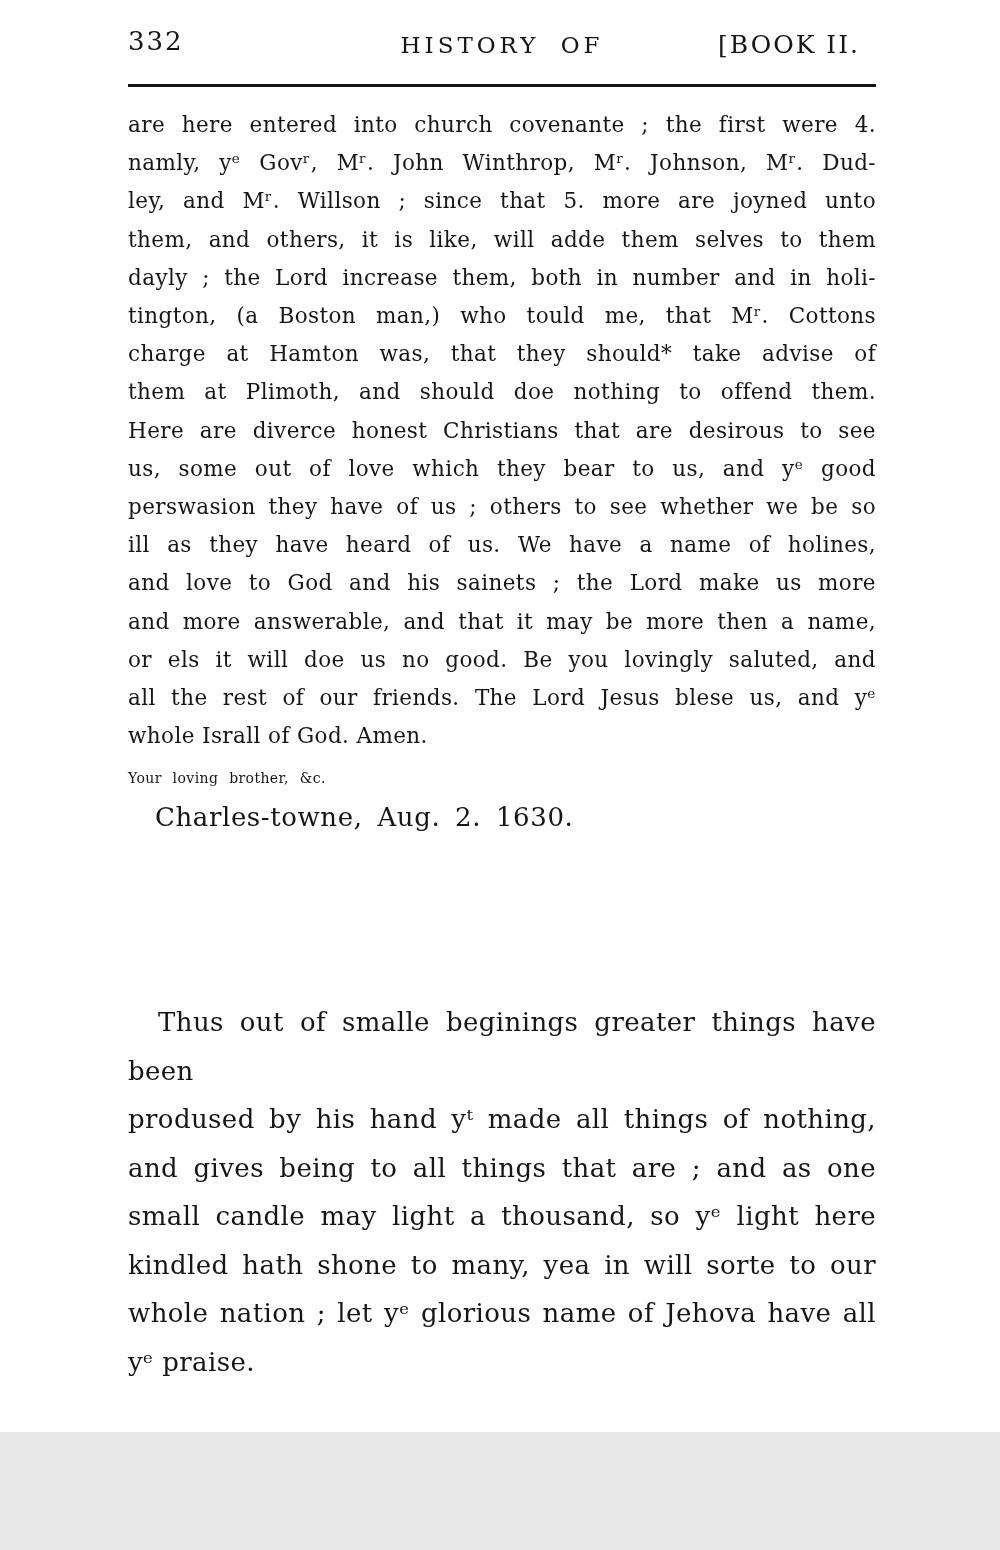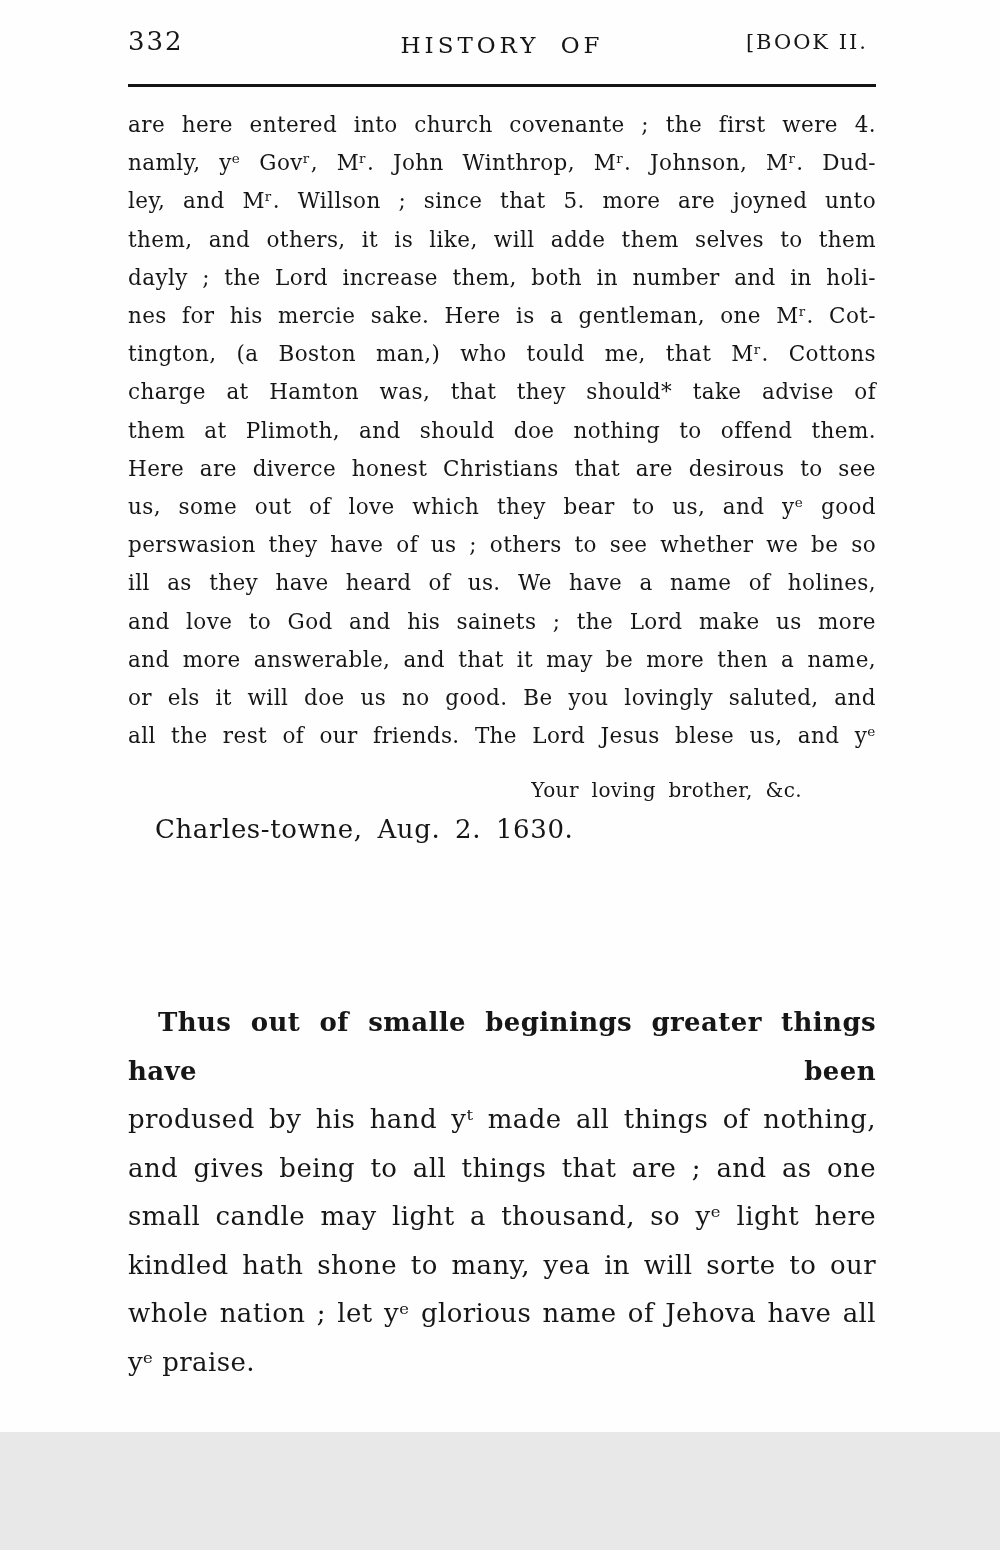--- a/index.html
+++ b/index.html
@@ -36,23 +36,23 @@
     left: 0;
     right: 0;
     top: 6px;
     text-align: center;
     font-size: 23px;
     letter-spacing: 4px;
     word-spacing: 10px;
   }
   .book-label {
     position: absolute;
-    right: 8px;
+    right: 16px;
     top: 4px;
-    font-size: 21px;
+    font-size: 25px;
     letter-spacing: 2px;
   }
   .header-rule {
     position: absolute;
     left: 128px;
     top: 84px;
     width: 748px;
     height: 3px;
     background: #141414;
   }
@@ -69,26 +69,25 @@
     text-align: justify;
     text-align-last: justify;
   }
   .letter .line.first {
     text-indent: 24px;
   }
   .letter .line.last {
     text-align-last: left;
   }
   .letter-signature {
-    margin-top: 16px;
-    font-size: 20px;
+    margin-top: 4px;
+    font-size: 14px;
     line-height: 38px;
     letter-spacing: 0.4px;
     word-spacing: 6px;
-    text-align: right;
     padding-right: 74px;
   }
   .letter-dateline {
     font-size: 26px;
     line-height: 40px;
     letter-spacing: 0.6px;
     word-spacing: 6px;
     text-indent: 27px;
   }
   .closing {
@@ -99,21 +98,20 @@
   }
   .closing .line {
     font-size: 26px;
     line-height: 48.5px;
     letter-spacing: 0.4px;
     text-align: justify;
     text-align-last: justify;
   }
   .closing .line.first {
     text-indent: 30px;
-    font-weight: bold;
   }
   .closing .line.last {
     text-align-last: left;
   }
 </style>
 </head>
 <body>
 
 <div class="page">
 
@@ -124,32 +122,32 @@
   </div>
 
   <div class="header-rule"></div>
 
   <div class="letter">
     <div class="line">are here entered into church covenante ; the first were 4.</div>
     <div class="line">namly, yᵉ Govʳ, Mʳ. John Winthrop, Mʳ. Johnson, Mʳ. Dud-</div>
     <div class="line">ley, and Mʳ. Willson ; since that 5. more are joyned unto</div>
     <div class="line">them, and others, it is like, will adde them selves to them</div>
     <div class="line">dayly ; the Lord increase them, both in number and in holi-</div>
-    <div class="line">nes for his mercie sake.  Here is a gentleman, one Mʳ. Cot-</div>
     <div class="line">tington, (a Boston man,) who tould me, that Mʳ. Cottons</div>
     <div class="line">charge at Hamton was, that they should* take advise of</div>
     <div class="line">them at Plimoth, and should doe nothing to offend them.</div>
     <div class="line">Here are diverce honest Christians that are desirous to see</div>
     <div class="line">us, some out of love which they bear to us, and yᵉ good</div>
     <div class="line">perswasion they have of us ; others to see whether we be so</div>
     <div class="line">ill as they have heard of us.  We have a name of holines,</div>
     <div class="line">and love to God and his sainets ; the Lord make us more</div>
     <div class="line">and more answerable, and that it may be more then a name,</div>
     <div class="line">or els it will doe us no good.  Be you lovingly saluted, and</div>
     <div class="line">all the rest of our friends.  The Lord Jesus blese us, and yᵉ</div>
+    <div class="line last">whole Israll of God.  Amen.</div>
     <div class="letter-signature">Your loving brother, &amp;c.</div>
     <div class="letter-dateline">Charles-towne, Aug. 2. 1630.</div>
   </div>
 
   <div class="closing">
     <div class="line first">Thus out of smalle beginings greater things have been</div>
     <div class="line">prodused by his hand yᵗ made all things of nothing,</div>
     <div class="line">and gives being to all things that are ; and as one</div>
     <div class="line">small candle may light a thousand, so yᵉ light here</div>
     <div class="line">kindled hath shone to many, yea in will sorte to our</div>

